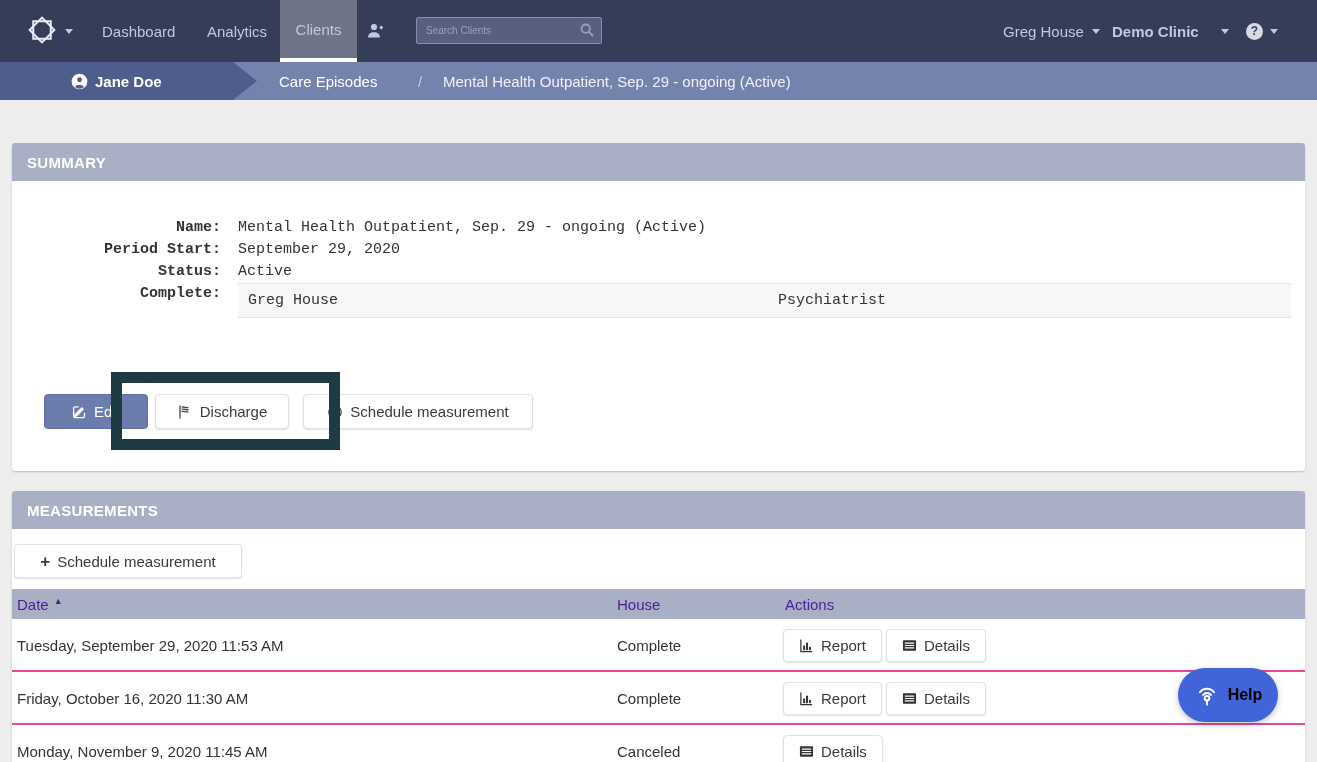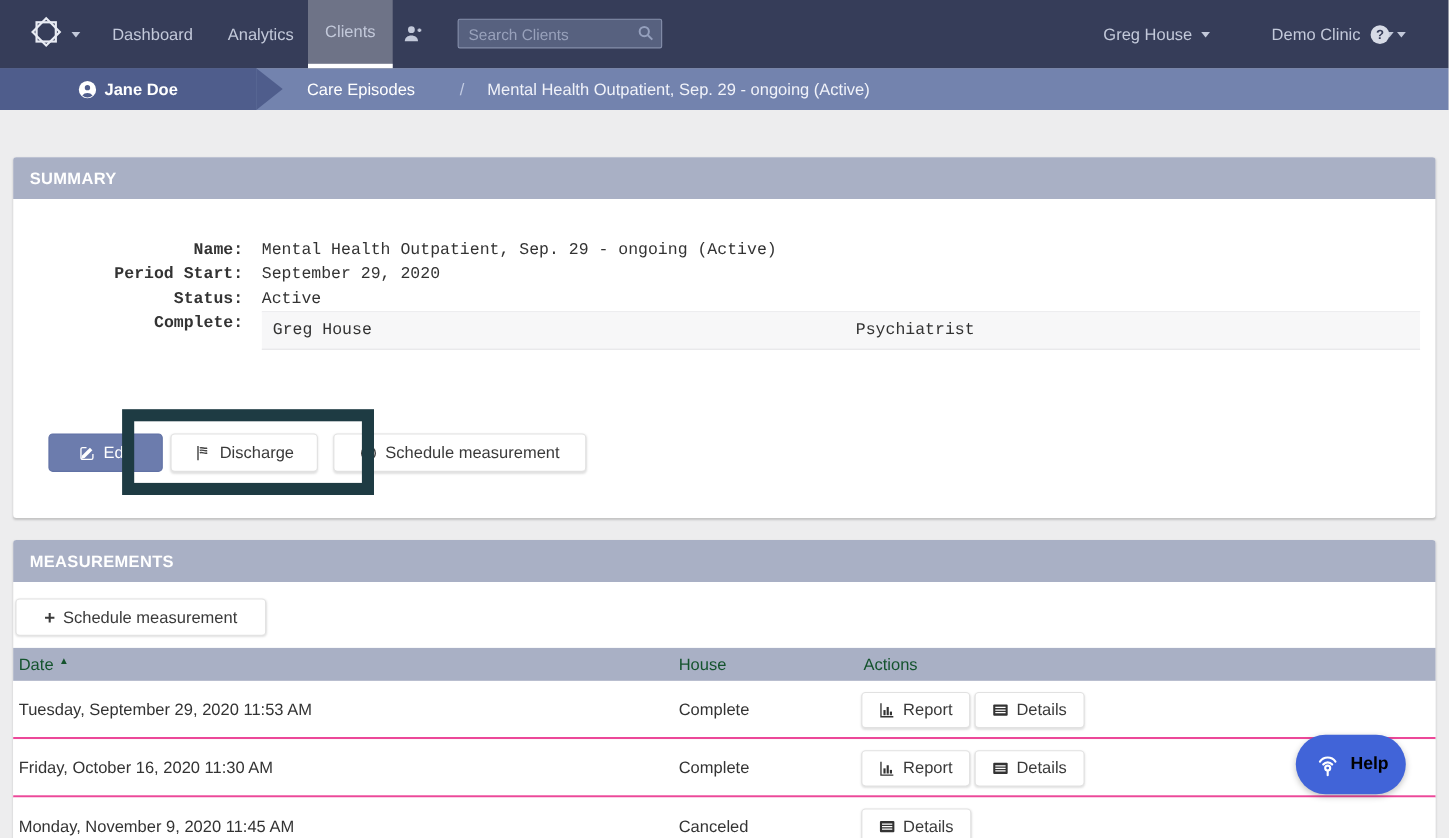--- a/index.html
+++ b/index.html
@@ -15,26 +15,26 @@
   .navbar .navitem { position:absolute; top:0; height:62px; display:flex; align-items:center; color:#c3c9da; cursor:pointer; }
   .logo-wrap { left:27px; gap:8px; }
   .caret { display:inline-block; width:0; height:0; border-left:4.5px solid transparent; border-right:4.5px solid transparent; border-top:5px solid currentColor; }
   .nav-link-dashboard { left:102px; }
   .nav-link-analytics { left:207px; }
   .nav-tab-active { left:280px; width:77px; justify-content:center; background:#6e7387; color:#fff; border-bottom:4px solid #fff; }
   .nav-addclient { left:366px; }
   .nav-search { position:absolute; left:416px; top:17px; width:186px; height:27px; }
   .nav-search input {
     width:100%; height:100%; background:#57617f; border:1px solid #8690ac; border-radius:2px;
-    color:#e8ebf3; font-family:inherit; font-size:14px; padding:0 28px 0 9px; outline:none;
+    color:#e8ebf3; font-family:inherit; font-size:10px; padding:0 28px 0 9px; outline:none;
   }
   .nav-search input::placeholder { color:#98a1bb; }
   .nav-search .search-ic { position:absolute; right:7px; top:5px; }
   .nav-user { left:1003px; gap:8px; }
-  .nav-clinic { left:1156px; gap:22px; }
+  .nav-clinic { left:1112px; gap:22px;font-weight:bold; }
   .nav-help { left:1246px; gap:7px; }
   .q-circle { width:17px; height:17px; border-radius:50%; background:#d7dbe6; color:#363d59; font-weight:bold; font-size:12px; display:flex; align-items:center; justify-content:center; }
   
   .breadcrumb { position:absolute; top:62px; left:0; width:1317px; height:38px; background:#7383ae; color:#fff; z-index:9; }
   .crumb-client { position:absolute; left:0; top:0; width:233px; height:38px; background:#4f5d8c; display:flex; align-items:center; padding-left:71px; gap:7px; font-weight:bold; cursor:pointer; }
   .crumb-arrow { position:absolute; left:233px; top:0; width:0; height:0; border-top:19px solid transparent; border-bottom:19px solid transparent; border-left:24px solid #4f5d8c; }
   .crumb-section { position:absolute; left:279px; top:0; height:38px; display:flex; align-items:center; cursor:pointer; }
   .crumb-sep { position:absolute; left:418px; top:0; height:38px; display:flex; align-items:center; color:#c2cbe2; }
   .crumb-current { position:absolute; left:443px; top:0; height:38px; display:flex; align-items:center; color:#f0f2f9; }
   
@@ -59,21 +59,21 @@
   .btn-primary { background:#6c7cad; border:1px solid #6071a5; color:#fff; }
   .btn-white { background:#fff; border:1px solid #e1e1e1; color:#3a3a3a; box-shadow:0 1px 2px rgba(0,0,0,.12); }
   .edit-btn { position:absolute; left:32px; top:213px; width:104px; height:35px; }
   .discharge-btn { position:absolute; left:143px; top:213px; width:134px; height:35px; }
   .schedule-btn { position:absolute; left:291px; top:213px; width:230px; height:35px; }
   
   .highlight-box { position:absolute; left:111px; top:372px; width:229px; height:78px; border:11px solid #1e3b43; z-index:50; }
   
   .add-measure-btn { position:relative; margin:15px 0 0 2px; width:228px; height:34px; }
   .plus-glyph { font-weight:bold; font-size:17px; line-height:1; }
-  .mtable-header { position:relative; margin-top:11px; height:30px; background:#a9b0c5; color:#14532d; }
+  .mtable-header { position:relative; margin-top:11px; height:30px; background:#a9b0c5; color:#4c1d95; }
   .mtable-header .col { position:absolute; top:0; height:30px; display:flex; align-items:center; gap:5px; }
   .col-date { left:5px; } .col-status { left:605px; } .col-actions { left:773px; }
   .sort-asc { font-size:9px; position:relative; top:-3px; }
   .mrow { position:relative; height:53px; border-bottom:2px solid #ec4899; background:#fff; }
   .mrow:last-child { border-bottom:none; }
   .cell { position:absolute; top:0; height:53px; display:flex; align-items:center; }
   .cell-date { left:5px; } .cell-status { left:605px; }
   .cell-actions { left:771px; gap:4px; }
   .row-btn { height:33px; padding:0 15px; }
   

